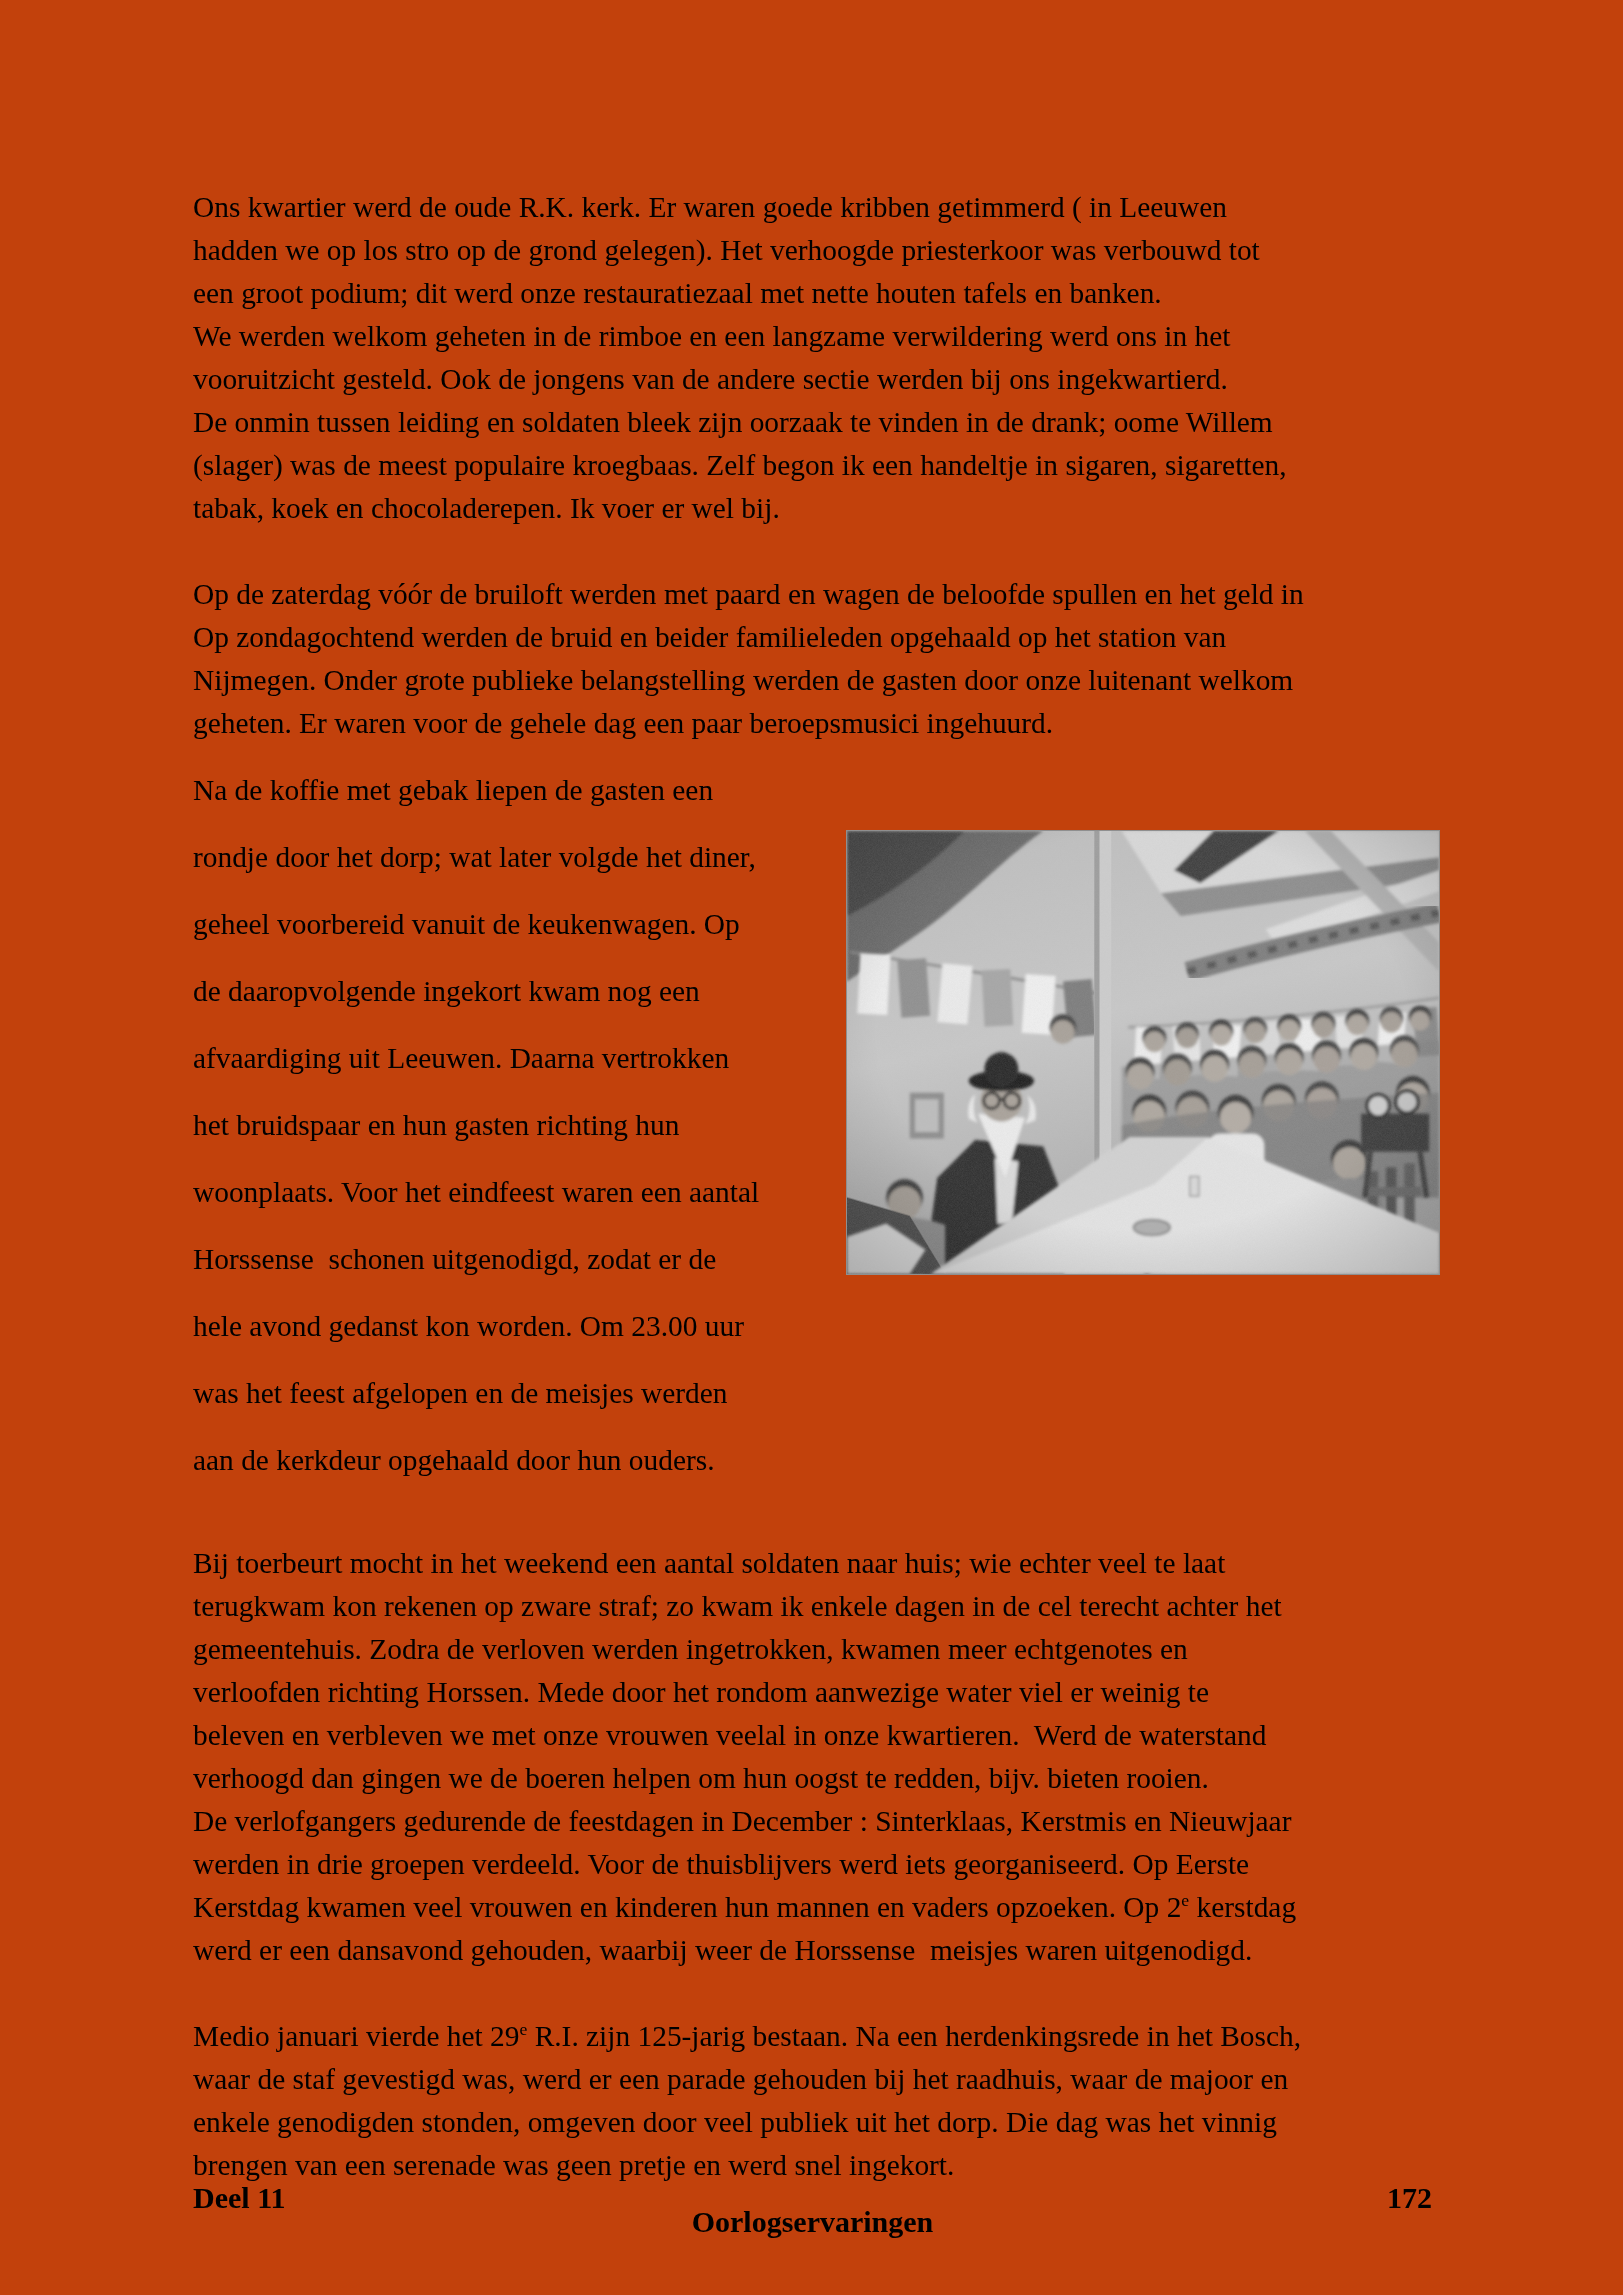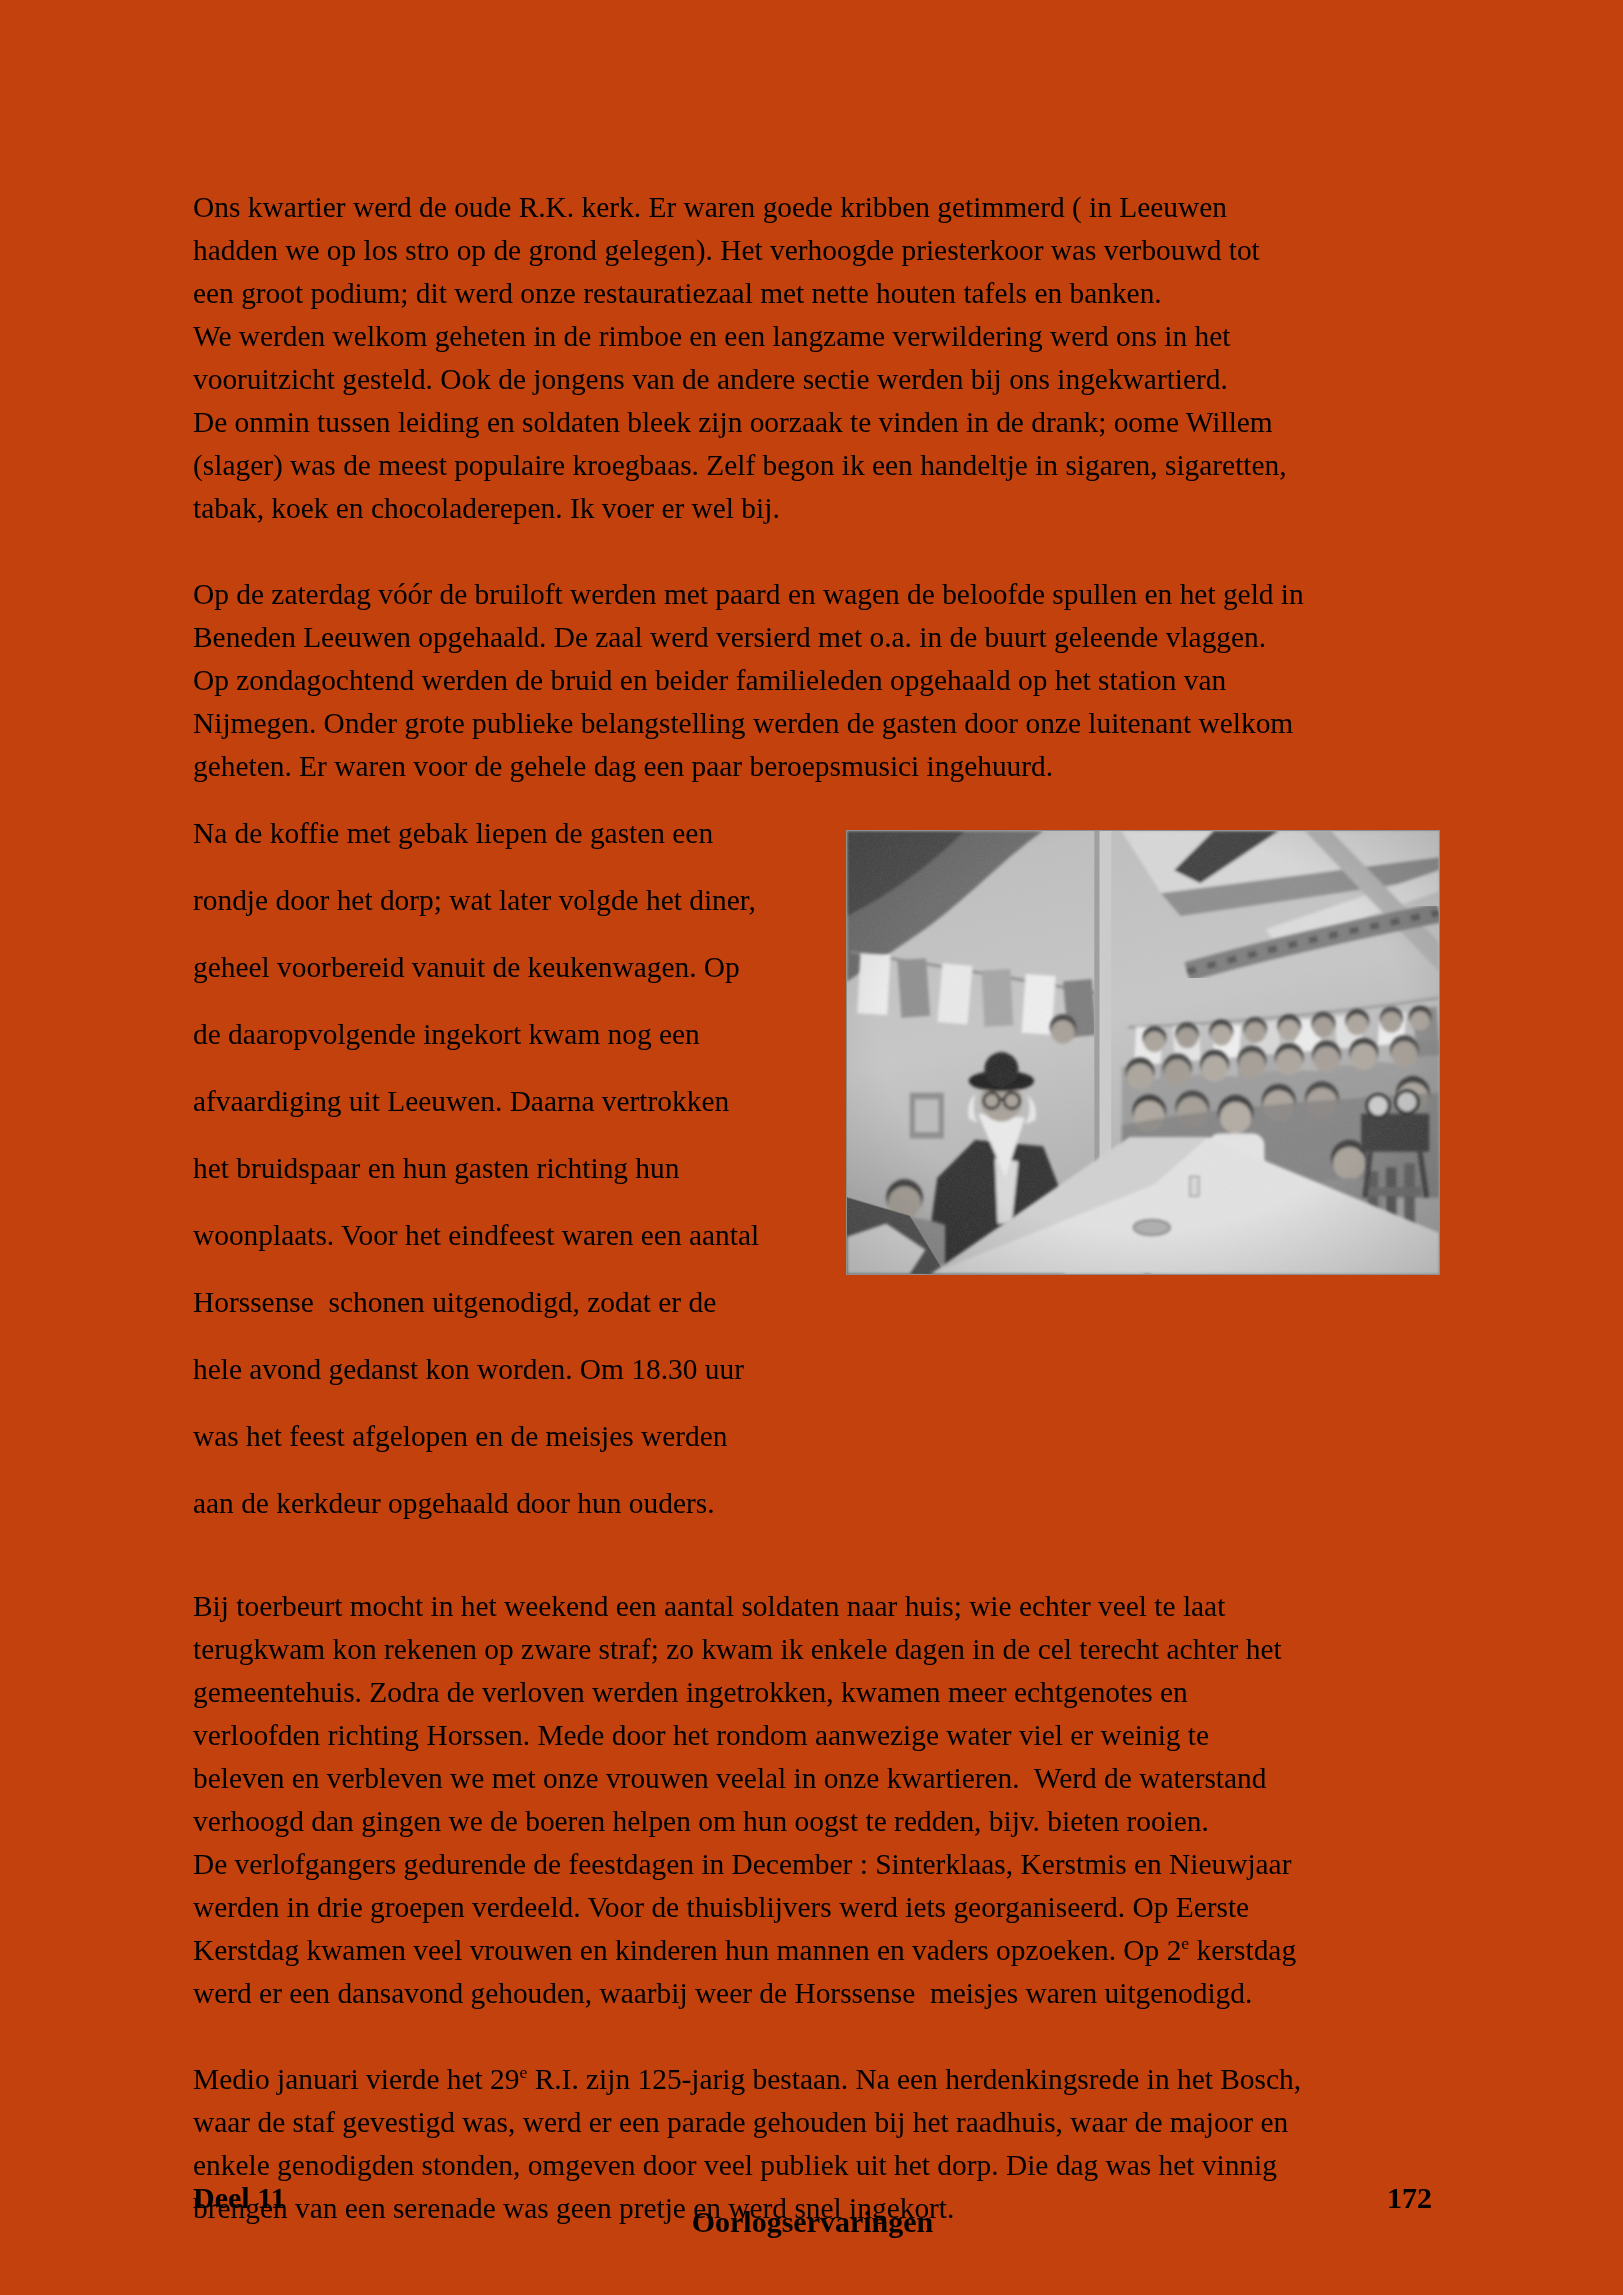--- a/index.html
+++ b/index.html
@@ -46,36 +46,35 @@
         <div class="line">vooruitzicht gesteld. Ook de jongens van de andere sectie werden bij ons ingekwartierd.</div>
         <div class="line">De onmin tussen leiding en soldaten bleek zijn oorzaak te vinden in de drank; oome Willem</div>
         <div class="line">(slager) was de meest populaire kroegbaas. Zelf begon ik een handeltje in sigaren, sigaretten,</div>
         <div class="line">tabak, koek en chocoladerepen. Ik voer er wel bij.</div>
       </div>
 
     <div class="gap"></div>
 
     <div>
         <div class="line">Op de zaterdag vóór de bruiloft werden met paard en wagen de beloofde spullen en het geld in</div>
-        <div class="line">Beneden Leeuwen opgehaald. De zaal werd versierd met o.a. in de buurt geleende vlaggen.</div>
         <div class="line">Op zondagochtend werden de bruid en beider familieleden opgehaald op het station van</div>
         <div class="line">Nijmegen. Onder grote publieke belangstelling werden de gasten door onze luitenant welkom</div>
         <div class="line">geheten. Er waren voor de gehele dag een paar beroepsmusici ingehuurd.</div>
       </div>
 
     <div class="wrap-section">
         <div class="line">Na de koffie met gebak liepen de gasten een</div>
         <div class="line">rondje door het dorp; wat later volgde het diner,</div>
         <div class="line">geheel voorbereid vanuit de keukenwagen. Op</div>
         <div class="line">de daaropvolgende ingekort kwam nog een</div>
         <div class="line">afvaardiging uit Leeuwen. Daarna vertrokken</div>
         <div class="line">het bruidspaar en hun gasten richting hun</div>
         <div class="line">woonplaats. Voor het eindfeest waren een aantal</div>
         <div class="line">Horssense  schonen uitgenodigd, zodat er de</div>
-        <div class="line">hele avond gedanst kon worden. Om 18.30 uur</div>
+        <div class="line">hele avond gedanst kon worden. Om 23.00 uur</div>
         <div class="line">was het feest afgelopen en de meisjes werden</div>
         <div class="line">aan de kerkdeur opgehaald door hun ouders.</div>
       </div>
 
     <div class="gap-lg"></div>
 
     <div>
         <div class="line">Bij toerbeurt mocht in het weekend een aantal soldaten naar huis; wie echter veel te laat</div>
         <div class="line">terugkwam kon rekenen op zware straf; zo kwam ik enkele dagen in de cel terecht achter het</div>
         <div class="line">gemeentehuis. Zodra de verloven werden ingetrokken, kwamen meer echtgenotes en</div>

